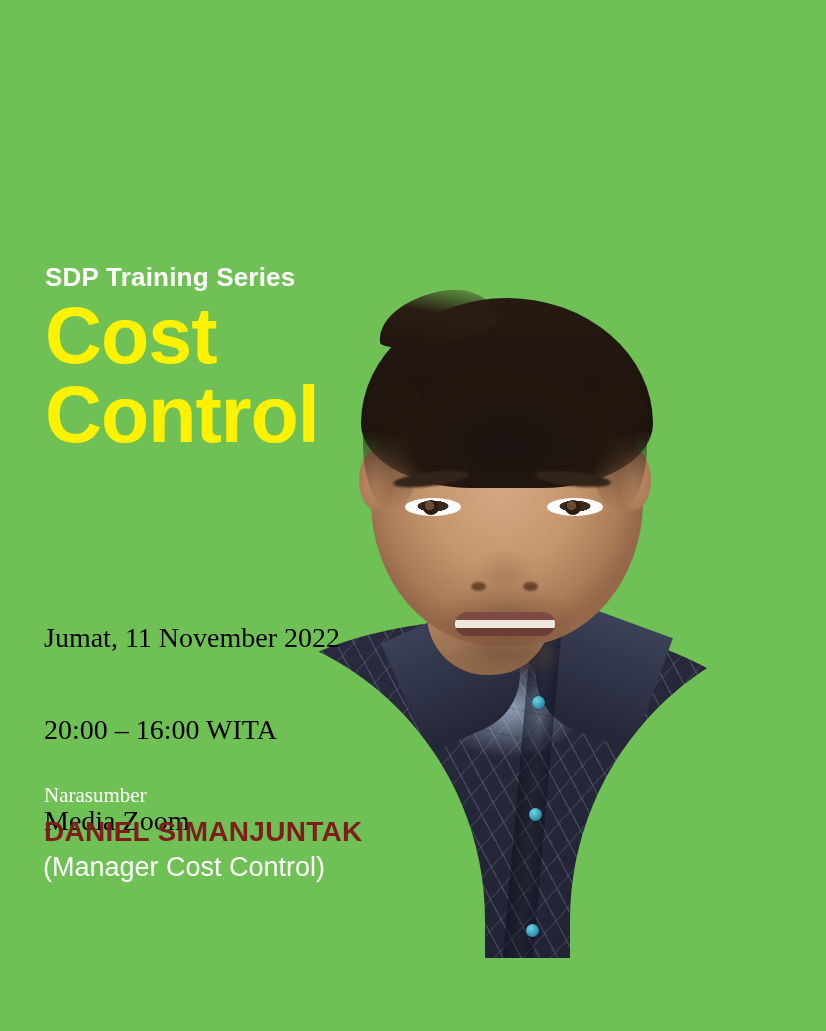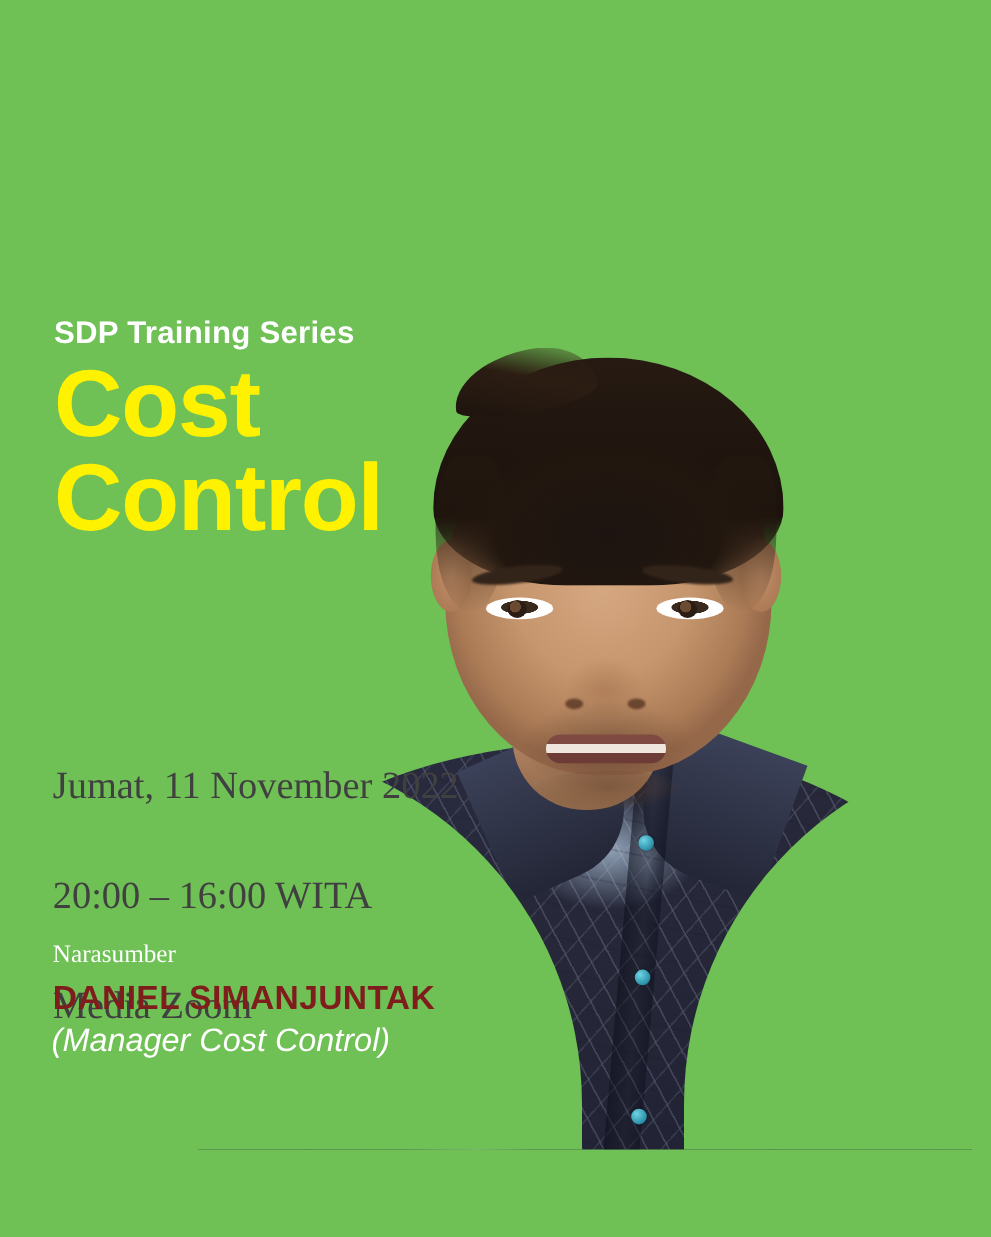--- a/index.html
+++ b/index.html
@@ -294,24 +294,24 @@
     left: 45px; top: 296px;
     font-size: 79px;
     font-weight: bold;
     color: #FFF200;
     line-height: 79px;
     letter-spacing: -1px;
   }
   .title .line2 { display: block; }
 
   .details {
-    left: 44px; top: 578px;
+    left: 44px; top: 562px;
     font-family: "Liberation Serif", serif;
-    font-size: 32px;
-    color: #404040;
+    font-size: 28px;
+    color: #000000;
     line-height: 30.5px;
   }
   .details span { display: block; }
 
   .narasumber {
     left: 44px; top: 783px;
     font-family: "Liberation Serif", serif;
     font-size: 21px;
     color: #FFFFFF;
   }
@@ -319,21 +319,20 @@
     left: 44px; top: 816px;
     font-size: 28px;
     font-weight: bold;
     color: #7f1d1d;
     letter-spacing: .3px;
   }
   .speaker-role {
     left: 43px; top: 852px;
     font-size: 27px;
     color: #FFFFFF;
-    font-style: italic;
   }
 </style>
 </head>
 <body>
 
 <div class="poster">
 
   <div class="photo-layer">
     <div class="photo-frame">
       <div class="photo-inner">

